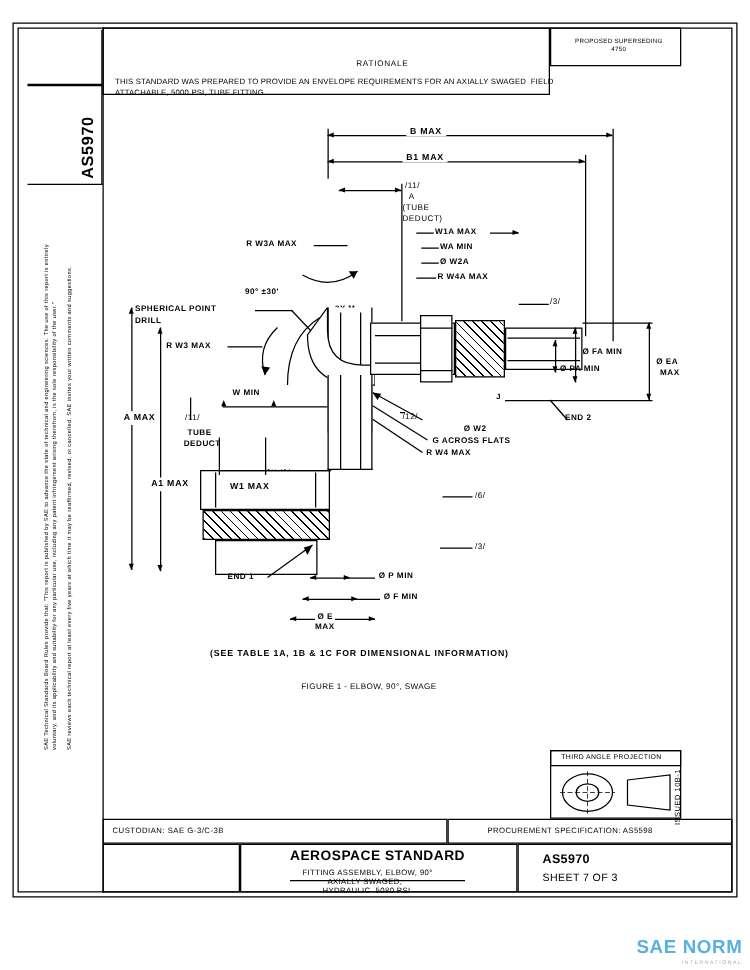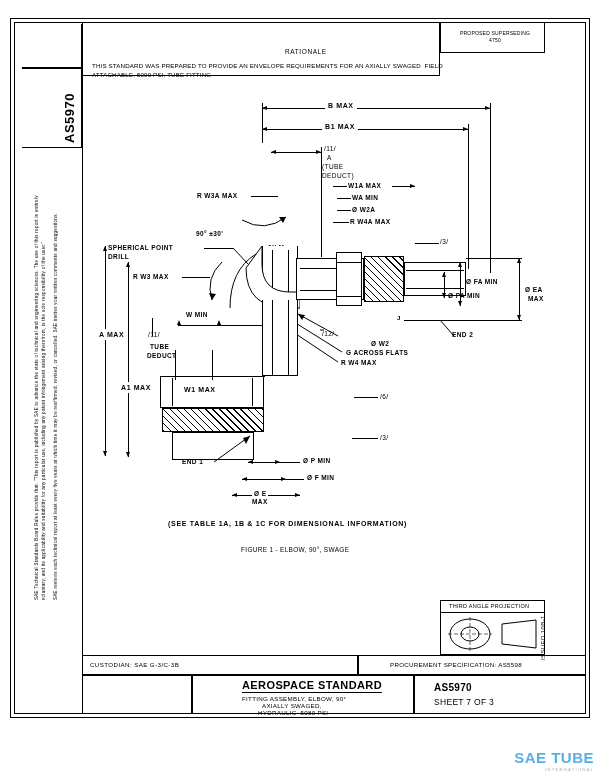--- a/index.html
+++ b/index.html
@@ -300,38 +300,38 @@
   <div class="box" id="tb-custodian"></div>
   <div class="box" id="tb-procure"></div>
   <div class="box" id="tb-logo"></div>
   <div class="box" id="tb-title"></div>
   <div class="box" id="tb-doc"></div>
 
   <div class="t" style="left:90px;top:661px;font-size:6.2px;letter-spacing:.4px;">CUSTODIAN: SAE G-3/C-3B</div>
   <div class="t" style="left:390px;top:661px;font-size:6.2px;letter-spacing:.3px;">PROCUREMENT SPECIFICATION: AS5598</div>
 
 
-  <div class="t" style="left:242px;top:679px;font-size:11px;font-weight:bold;letter-spacing:.4px;border-bottom:1.5px solid #000;padding-bottom:1px;">AEROSPACE STANDARD</div>
+  <div class="t" style="left:232px;top:679px;font-size:11px;font-weight:bold;letter-spacing:.4px;border-bottom:1.5px solid #000;padding-bottom:13px;">AEROSPACE STANDARD</div>
   <div class="t" style="left:242px;top:695px;font-size:6.2px;letter-spacing:.3px;">FITTING ASSEMBLY, ELBOW, 90°</div>
   <div class="t" style="left:262px;top:702px;font-size:6.2px;letter-spacing:.3px;">AXIALLY SWAGED,</div>
   <div class="t" style="left:258px;top:709px;font-size:6.2px;letter-spacing:.3px;">HYDRAULIC  5080 PSI</div>
 
   <div class="t" style="left:434px;top:682px;font-size:10px;font-weight:bold;letter-spacing:.3px;">AS5970</div>
   <div class="t" style="left:434px;top:697px;font-size:8.5px;letter-spacing:.3px;">SHEET 7 OF 3</div>
 
   <div id="footer" style="position:absolute;">
     
     
     
     
     
     
     
     
     
   </div>
 
   <div class="wm" style="right:6px;bottom:4px;text-align:right;">
-    <span style="font-size:15px;font-weight:bold;color:#3aa3dd;letter-spacing:.5px;">SAE TUBE</span>
+    <span style="font-size:15px;font-weight:bold;color:#3aa3dd;letter-spacing:.5px;">SAE NORM</span>
     <div style="font-size:4.2px;color:#9aa0a6;letter-spacing:1.2px;text-align:right;">INTERNATIONAL</div>
   </div>
 
 </div>
 
 </body></html>

